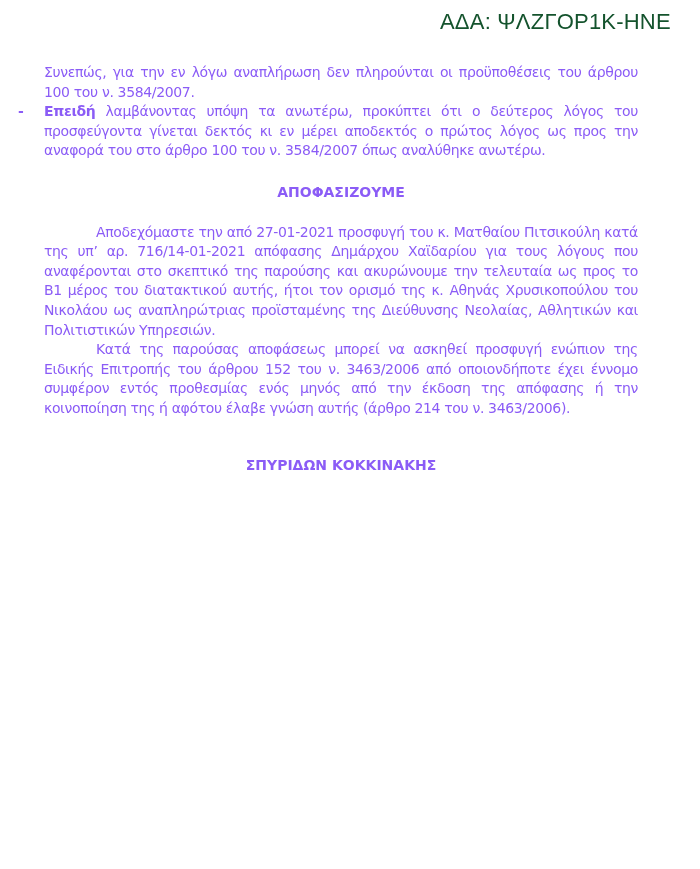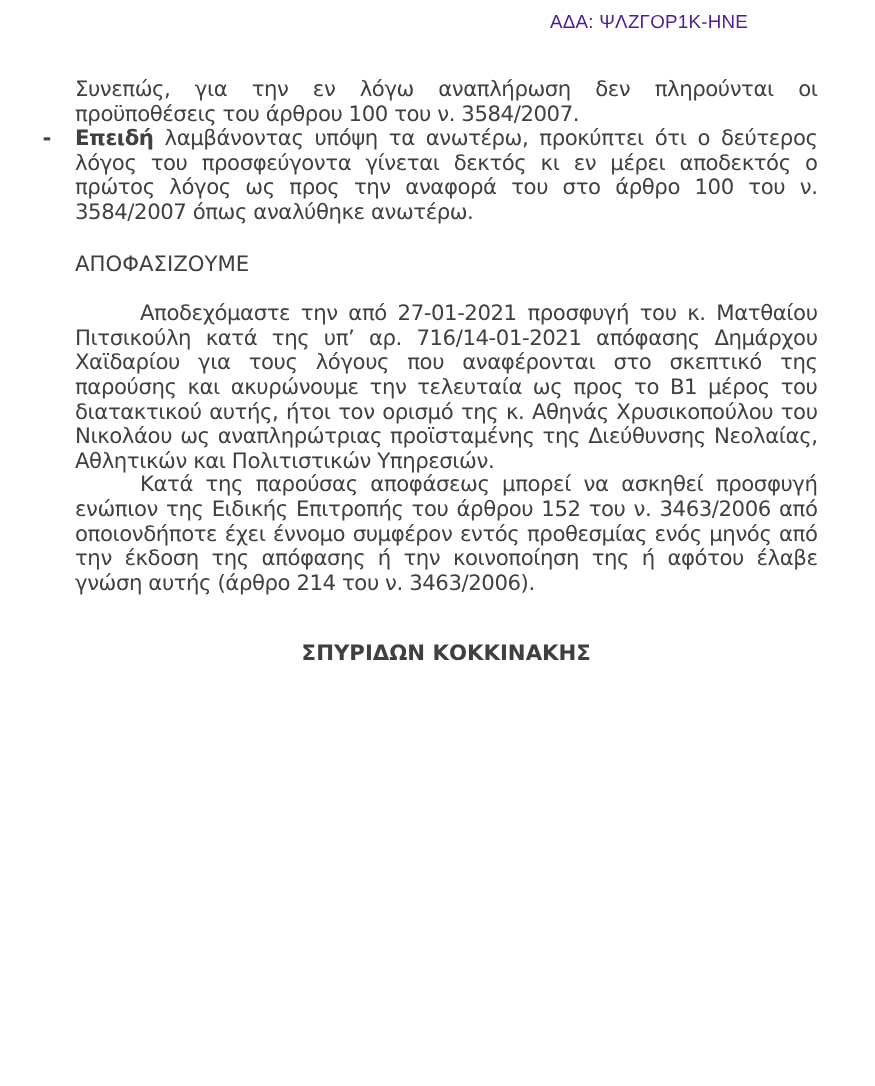--- a/index.html
+++ b/index.html
@@ -13,56 +13,56 @@
       position: relative;
       overflow: hidden;
       color: #111111;
       font-family: "Liberation Sans", "DejaVu Sans", sans-serif;
     }
     .ada {
       position: absolute;
       top: 9px;
       left: 440px;
       font-family: "Liberation Sans", sans-serif;
-      font-size: 15px;
+      font-size: 22px;
       letter-spacing: 0.2px;
-      color: #4c1d95;
+      color: #14532d;
     }
     .content {
       position: absolute;
-      left: 60px;
+      left: 44px;
       top: 63px;
       width: 594px;
       font-family: "DejaVu Sans", "Liberation Sans", sans-serif;
-      font-size: 17px;
+      font-size: 14px;
       line-height: 19.6px;
       letter-spacing: -0.35px;
-      color: #404040;
+      color: #8b5cf6;
     }
     .para {
       margin: 0;
       text-align: justify;
     }
     .bullet-row {
       position: relative;
       margin: 0;
       text-align: justify;
     }
     .bullet-dash {
       position: absolute;
       left: -26px;
       top: 0;
       font-weight: bold;
     }
     .bold {
       font-weight: bold;
     }
     .heading {
-      text-align: left;
-      font-weight: normal;
+      text-align: center;
+      font-weight: bold;
       margin: 22px 0 20px 0;
       letter-spacing: 0;
     }
     .indent {
       text-indent: 52px;
     }
     .signature-role {
       text-align: center;
       font-weight: bold;
       margin-top: 30px;

